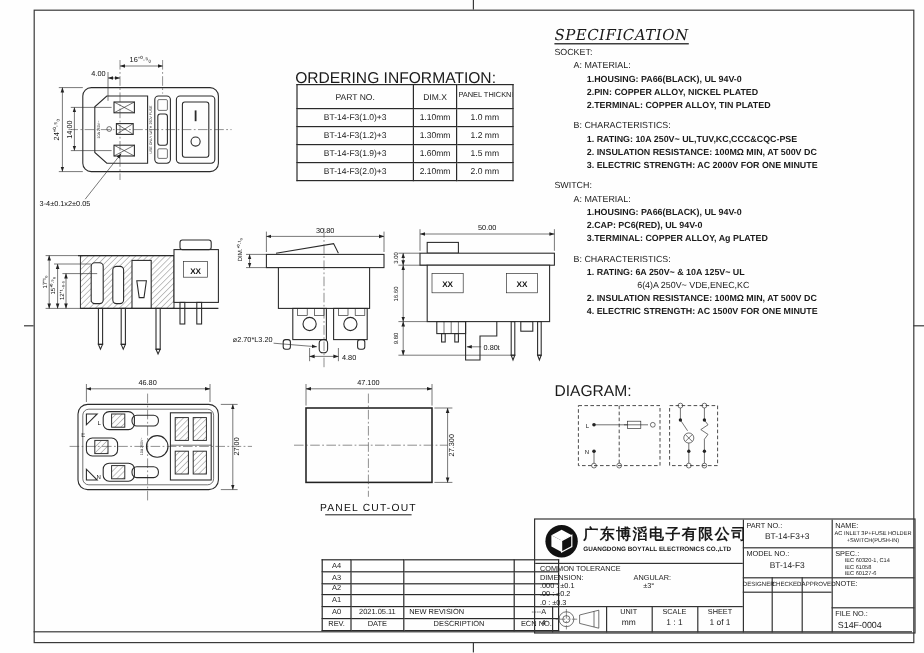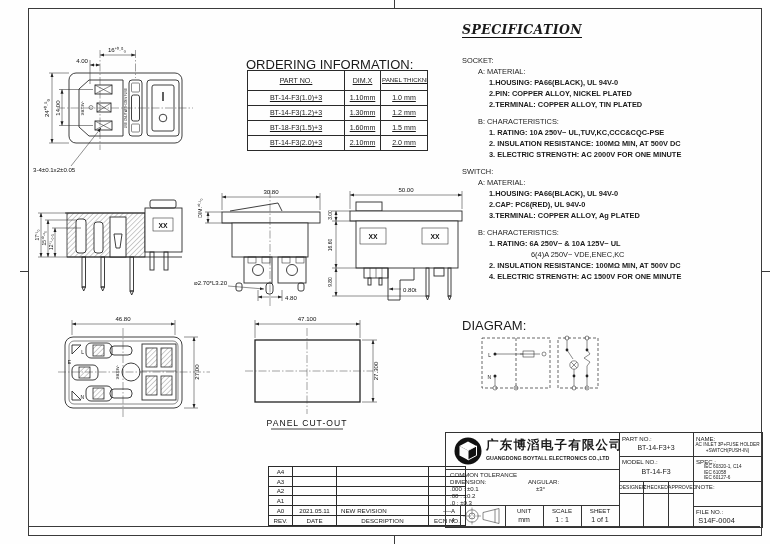--- a/index.html
+++ b/index.html
@@ -2,28 +2,28 @@
 <html><head>
 <meta charset="utf-8">
 <style>
   html,body{margin:0;padding:0;background:#fff;}
   #sheet{position:relative;width:770px;height:544px;background:#fefefe;
          font-family:"Liberation Sans",sans-serif;color:#1a1a1a;overflow:hidden;}
   .abs{position:absolute;}
   .frame{border:1px solid #3a3a3a;}
   .tick{position:absolute;background:#3a3a3a;}
   
-  .spec-title{display:inline-block;font-family:"DejaVu Serif",serif;font-style:italic;font-weight:bold;
-              font-size:12.5px;letter-spacing:.4px;border-bottom:1.4px solid #111;margin-bottom:17px;}
+  .spec-title{display:inline-block;font-family:"DejaVu Serif",serif;font-style:italic;font-weight:normal;
+              font-size:12.5px;letter-spacing:.4px;border-bottom:1.4px solid #111;margin-bottom:0;}
   .sline{font-size:7.4px;line-height:11px;white-space:nowrap;}
   .lvl1{padding-left:16px;} .lvl2{padding-left:27px;font-weight:bold;} .lvl3{padding-left:69px;}
   .g{margin-top:6px;}
   .h7{font-size:13px;}
   
-  .otable{border-collapse:collapse;font-size:7.1px;table-layout:fixed;text-decoration:underline;}
+  .otable{border-collapse:collapse;font-size:7.1px;table-layout:fixed;}
   .otable th,.otable td{border:1px solid #2a2a2a;text-align:center;padding:0 1px;
         height:14px;font-weight:normal;white-space:nowrap;overflow:hidden;}
   .otable th{height:19px;}
   .oh-small{font-size:6.2px;line-height:6.6px;white-space:normal;}
   
   .rtable{border-collapse:collapse;font-size:6.2px;table-layout:fixed;}
   .rtable td{border:1px solid #2a2a2a;text-align:center;height:8.8px;padding:0 1px;
         white-space:nowrap;overflow:hidden;}
   
   .tb{border:1px solid #333;}
@@ -319,21 +319,21 @@
         <td>BT-14-F3(1.0)+3</td>
         <td>1.10mm</td>
         <td>1.0 mm</td>
       </tr>
       <tr>
         <td>BT-14-F3(1.2)+3</td>
         <td>1.30mm</td>
         <td>1.2 mm</td>
       </tr>
       <tr>
-        <td>BT-18-F3(1.5)+3</td>
+        <td>BT-14-F3(1.9)+3</td>
         <td>1.60mm</td>
         <td>1.5 mm</td>
       </tr>
       <tr>
         <td>BT-14-F3(2.0)+3</td>
         <td>2.10mm</td>
         <td>2.0 mm</td>
       </tr>
     </tbody>
   </table>

